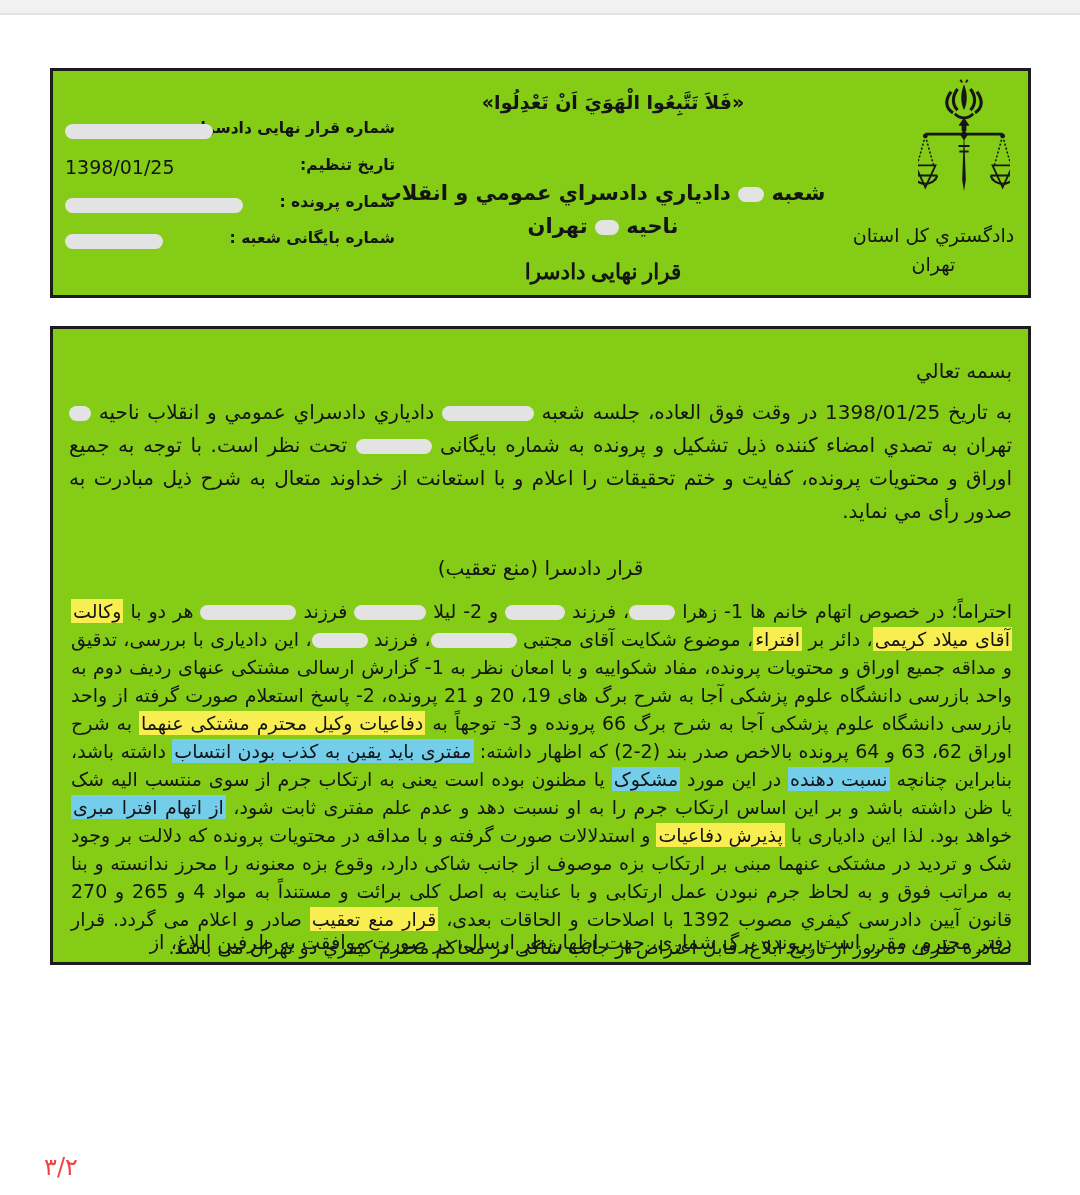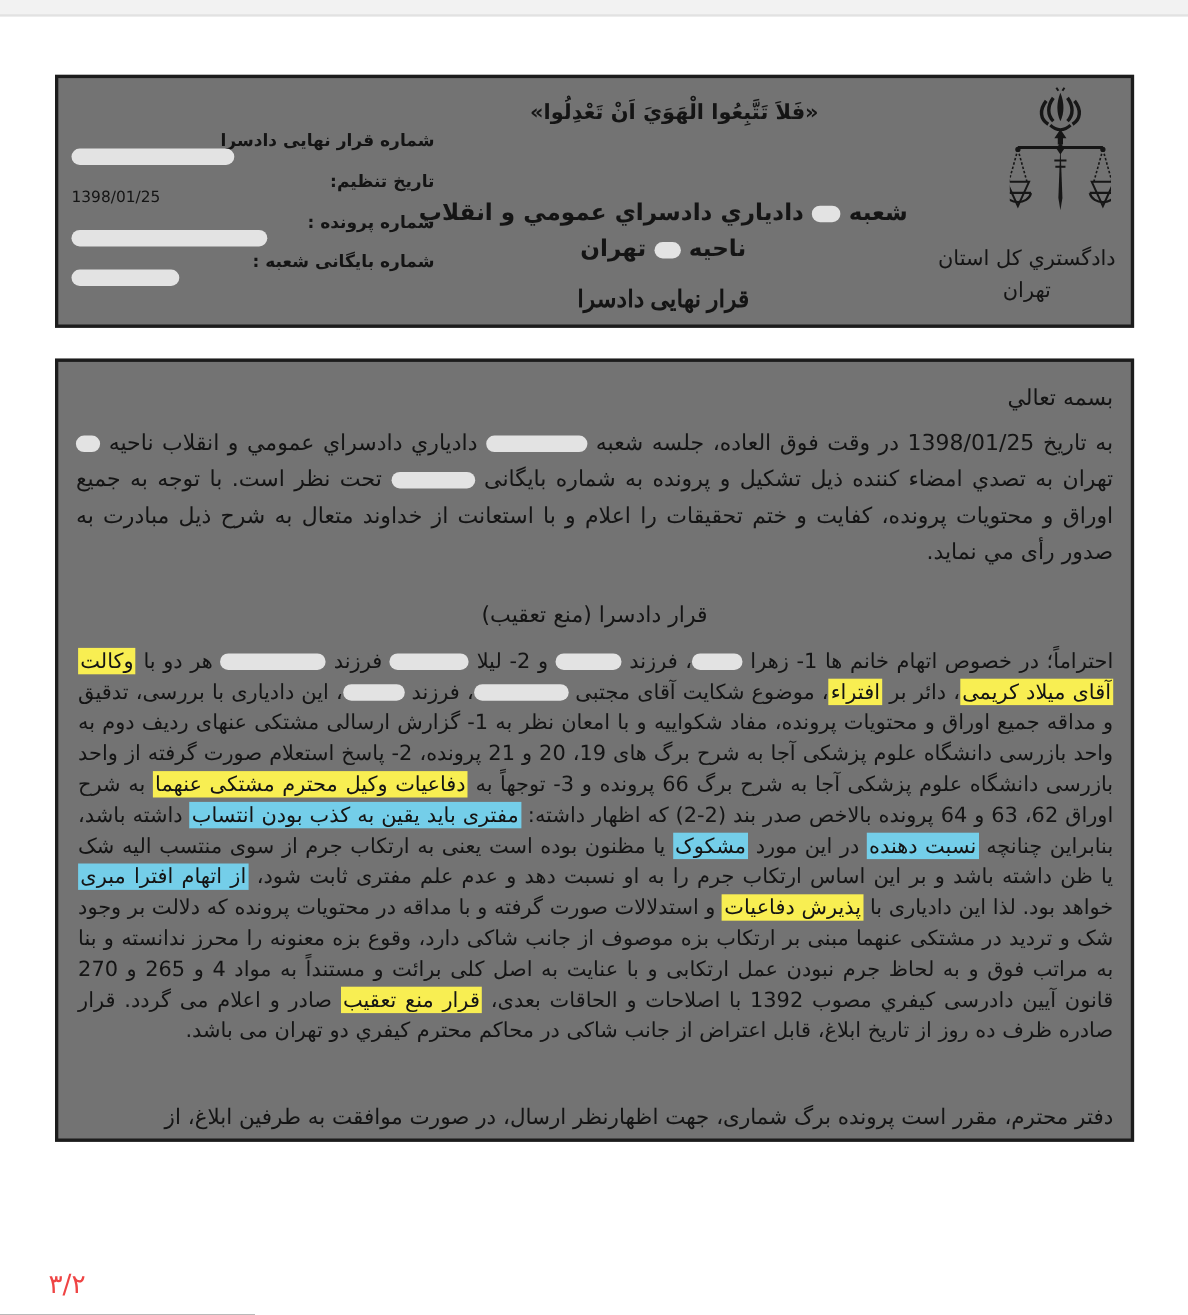--- a/index.html
+++ b/index.html
@@ -8,32 +8,32 @@
   }
   *{box-sizing:border-box;}
   html,body{margin:0;padding:0;}
   body{
     width:1080px;height:1195px;position:relative;background:#ffffff;
     font-family:"DejaVu Sans",sans-serif;color:var(--ink);direction:rtl;
     overflow:hidden;
   }
   .top-strip{position:absolute;left:0;top:0;width:1080px;height:15px;
     background:var(--strip);border-bottom:2px solid #e2e2e2;}
-  .box{position:absolute;left:50px;width:981px;border:3px solid var(--border);background:#737373;}
+  .box{position:absolute;left:50px;width:981px;border:3px solid var(--border);background:#84cc16;}
   .header-box{top:68px;height:230px;}
-  .body-box{top:326px;height:712px;padding:16px 16px;}
+  .body-box{top:326px;height:639px;padding:26px 16px;}
   .verse{position:absolute;left:330px;top:20px;width:460px;text-align:center;
     font-weight:bold;font-size:19px;letter-spacing:.5px;}
   .emblem{position:absolute;right:18px;top:4px;width:92px;height:142px;}
   .org{position:absolute;right:12px;top:150px;width:165px;text-align:center;
     font-size:19px;line-height:1.5;}
   .fields{position:absolute;left:12px;top:44px;width:330px;height:160px;}
   .frow{position:absolute;right:0;left:0;height:26px;}
   .frow .flabel{position:absolute;right:0;top:0;font-weight:bold;font-size:15.5px;white-space:nowrap;}
-  .frow .fvalue{position:absolute;left:0;top:16px;font-size:14px;white-space:nowrap;}
+  .frow .fvalue{position:absolute;left:0;top:0;font-size:19px;white-space:nowrap;}
   .fr0{top:4px;} .fr1{top:41px;} .fr2{top:78px;} .fr3{top:114px;}
   .branch{position:absolute;left:300px;top:106px;width:500px;text-align:center;
     font-weight:bold;font-size:21px;line-height:1.55;}
   .doc-title{position:absolute;left:300px;top:188px;width:500px;text-align:center;
     font-weight:bold;font-size:21.5px;font-family:Liberation Serif, serif;}
   .besmeh{font-size:20px;margin:4px 0 0 0;}
   .p1{margin:13px 0 0 0;font-size:20px;line-height:33px;text-align:justify;}
   .ruling-title{margin:28px 0 0 0;text-align:center;font-size:20px;}
   .addressee{margin:24px 0 0 0;font-size:20px;}
   .main-para{margin:17px 0 0 2px;font-size:19px;line-height:28px;text-align:justify;}

